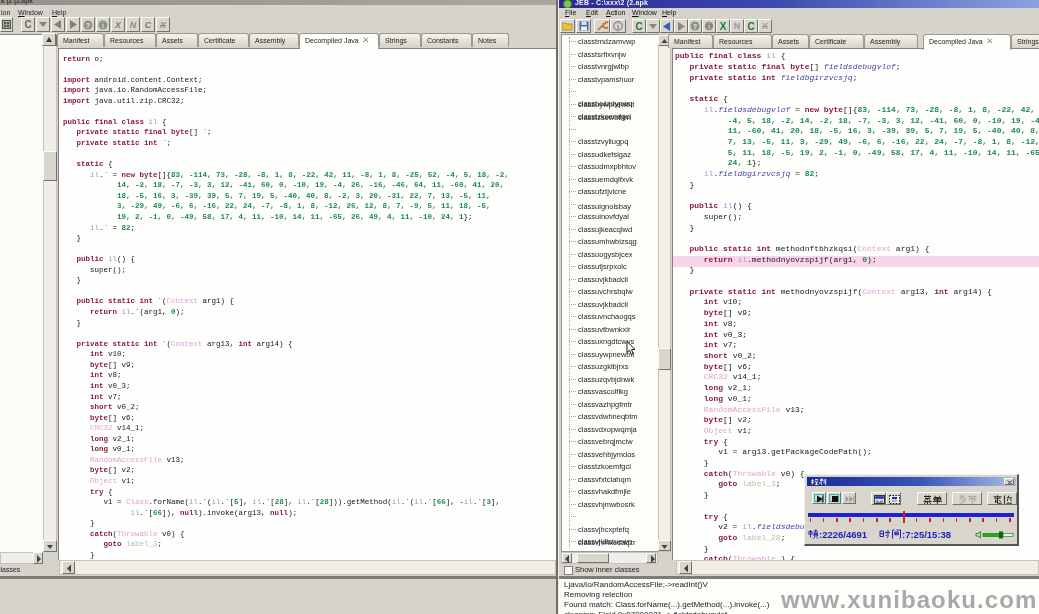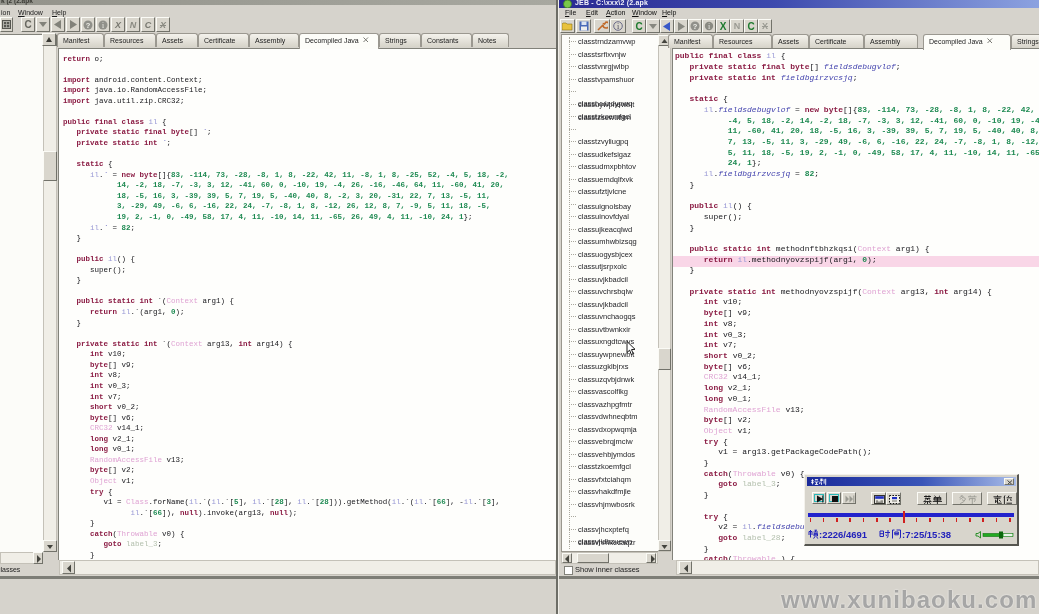--- a/index.html
+++ b/index.html
@@ -494,20 +494,26 @@
   </div>
 
   <div class="sbtrack" style="left:118px;top:560px;width:363px;height:15px"></div>
   <div class="sbthumb" style="left:121px;top:561px;width:13px;height:13px">
       <svg width="8" height="9" style="position:absolute;left:2px;top:2px">
         <path d="M6,0.5 L2,4.5 L6,8.5 Z" fill="#44443e"></path>
       </svg>
     </div>
 
   <div class="abs" style="left:0;top:576px;width:481px;height:3px;background:#7d7d76"></div>
+  <div class="abs" style="left:0;top:579px;width:481px;height:35px;background:#fdfdfa">
+    <div class="logln" style="top:1px">Ljava/io/RandomAccessFile;-&gt;readInt()V</div>
+    <div class="logln" style="top:11px">Removing relection</div>
+    <div class="logln" style="top:21px">Found match: Class.forName(...).getMethod(...).invoke(...)</div>
+    <div class="logln" style="top:31px">cleaning: Field 0x07000021 -&gt; fieldsdebugvlof</div>
+  </div>
 </div>
 
 <div class="abs" style="left:804px;top:474px;width:215px;height:72px;background:#d8d5cc;border-top:1px solid #f4f2ec;border-left:1px solid #f4f2ec;border-right:2px solid #55554f;border-bottom:2px solid #55554f;box-sizing:border-box;z-index:20">
   <div class="abs" style="left:2px;top:2px;width:209px;height:9px;background:linear-gradient(90deg,#1a2a9a 0%,#3a55b8 55%,#a8bce8 100%)">
     <svg width="17" height="8" style="position:absolute;left:3px;top:0.5px" viewBox="0 0 20 10">
       <g stroke="#fff" stroke-width="1.1" fill="none">
         <path d="M2.5,1.5 V8 M0.8,3.5 H4.2 M0.8,5.8 H4 M5.5,2 H9.5 M6.5,3.2 L5.5,4.6 M8.5,3.2 L9.5,4.6 M6,5.2 H9 M7.5,5.2 V8 M5.5,8 H9.5"></path>
         <path d="M12,1.5 H15.5 M13.7,1 V4.5 M12,3 H15.5 M12,4.5 Q12,6.5 11.2,7.5 M13.7,5.5 V8.5 M17,1.5 V7 M19,1 V8 Q19,8.8 18.2,8.8"></path>
       </g>
     </svg>

